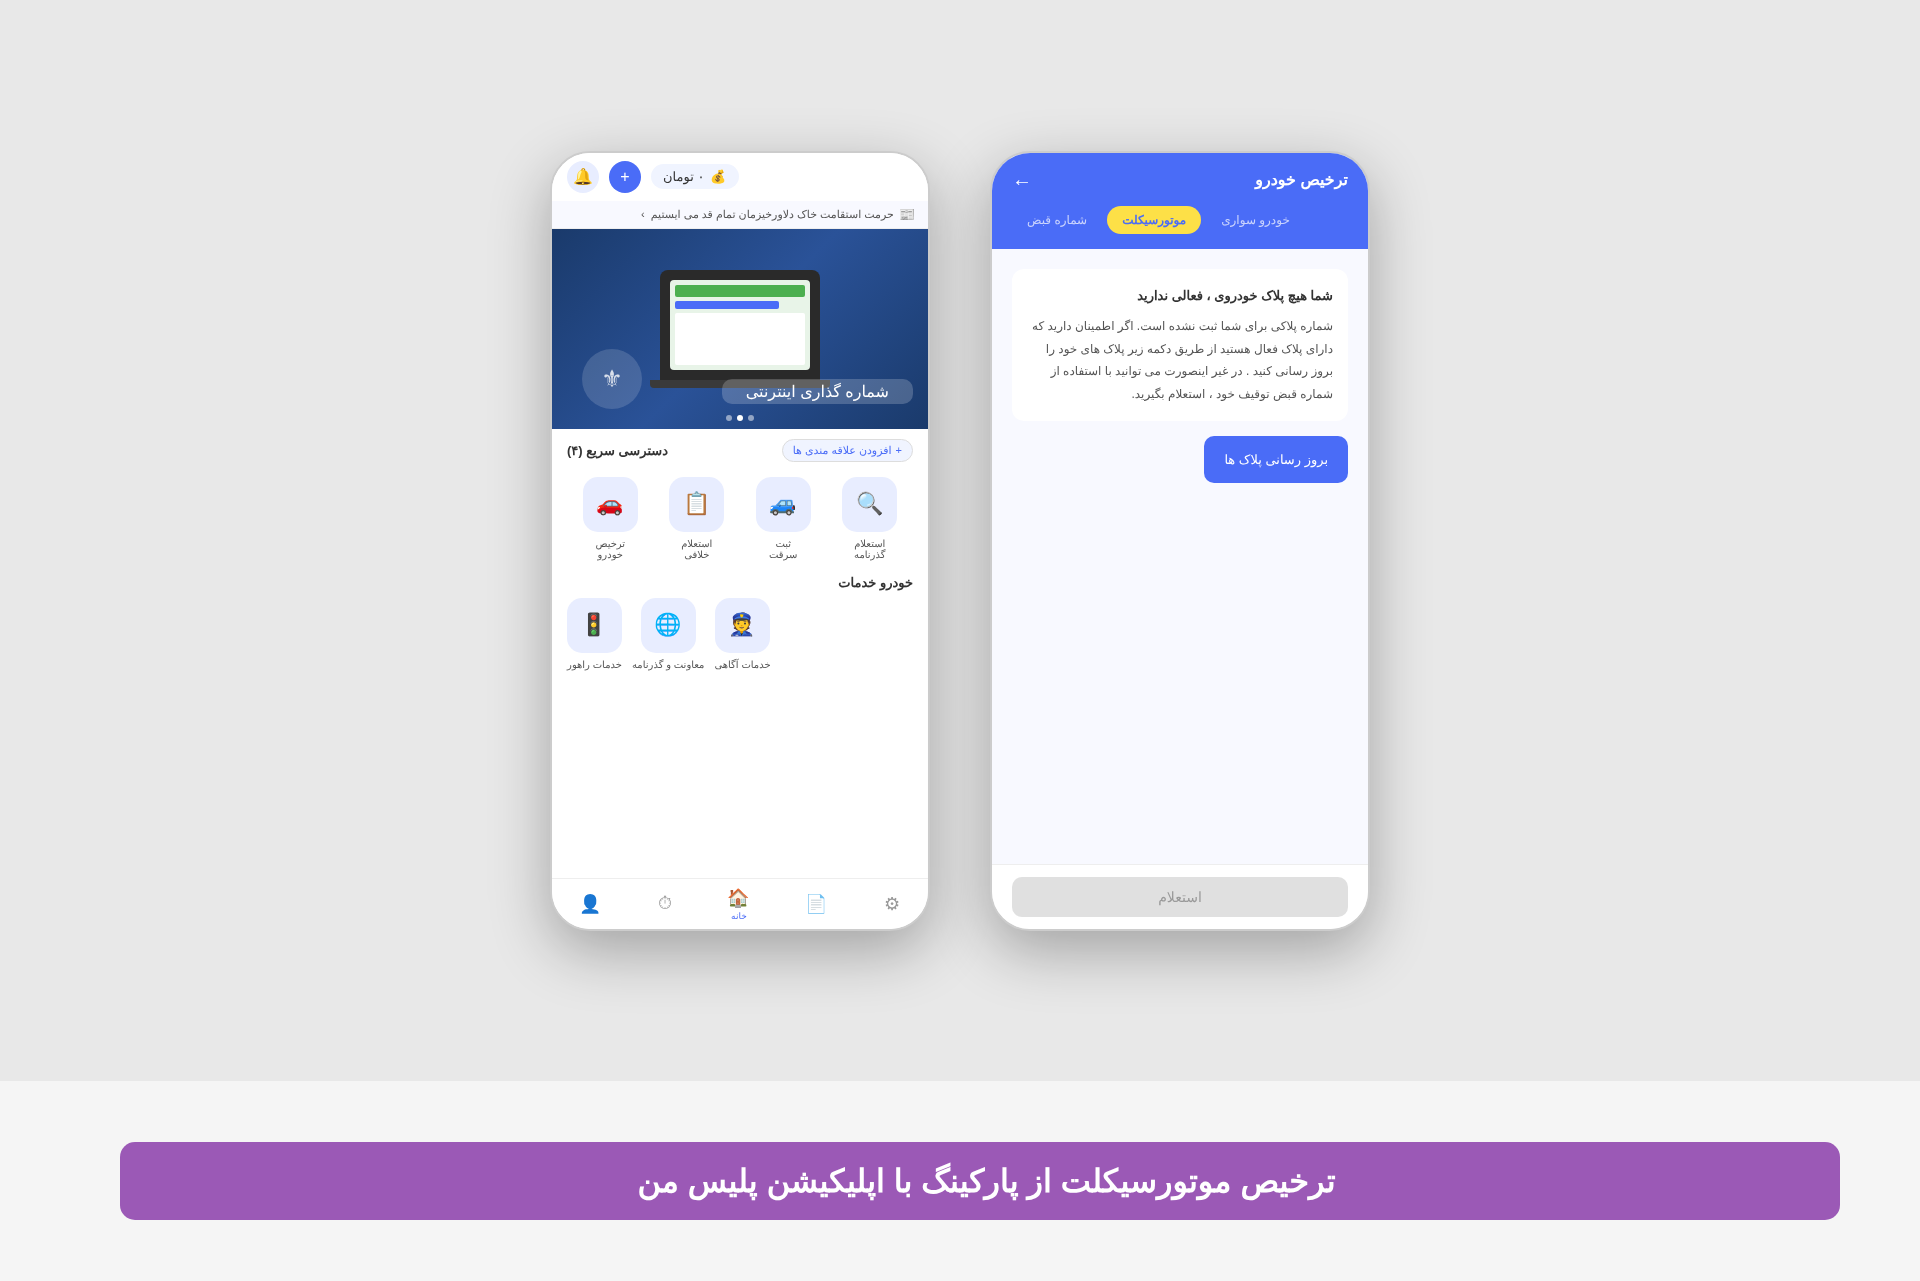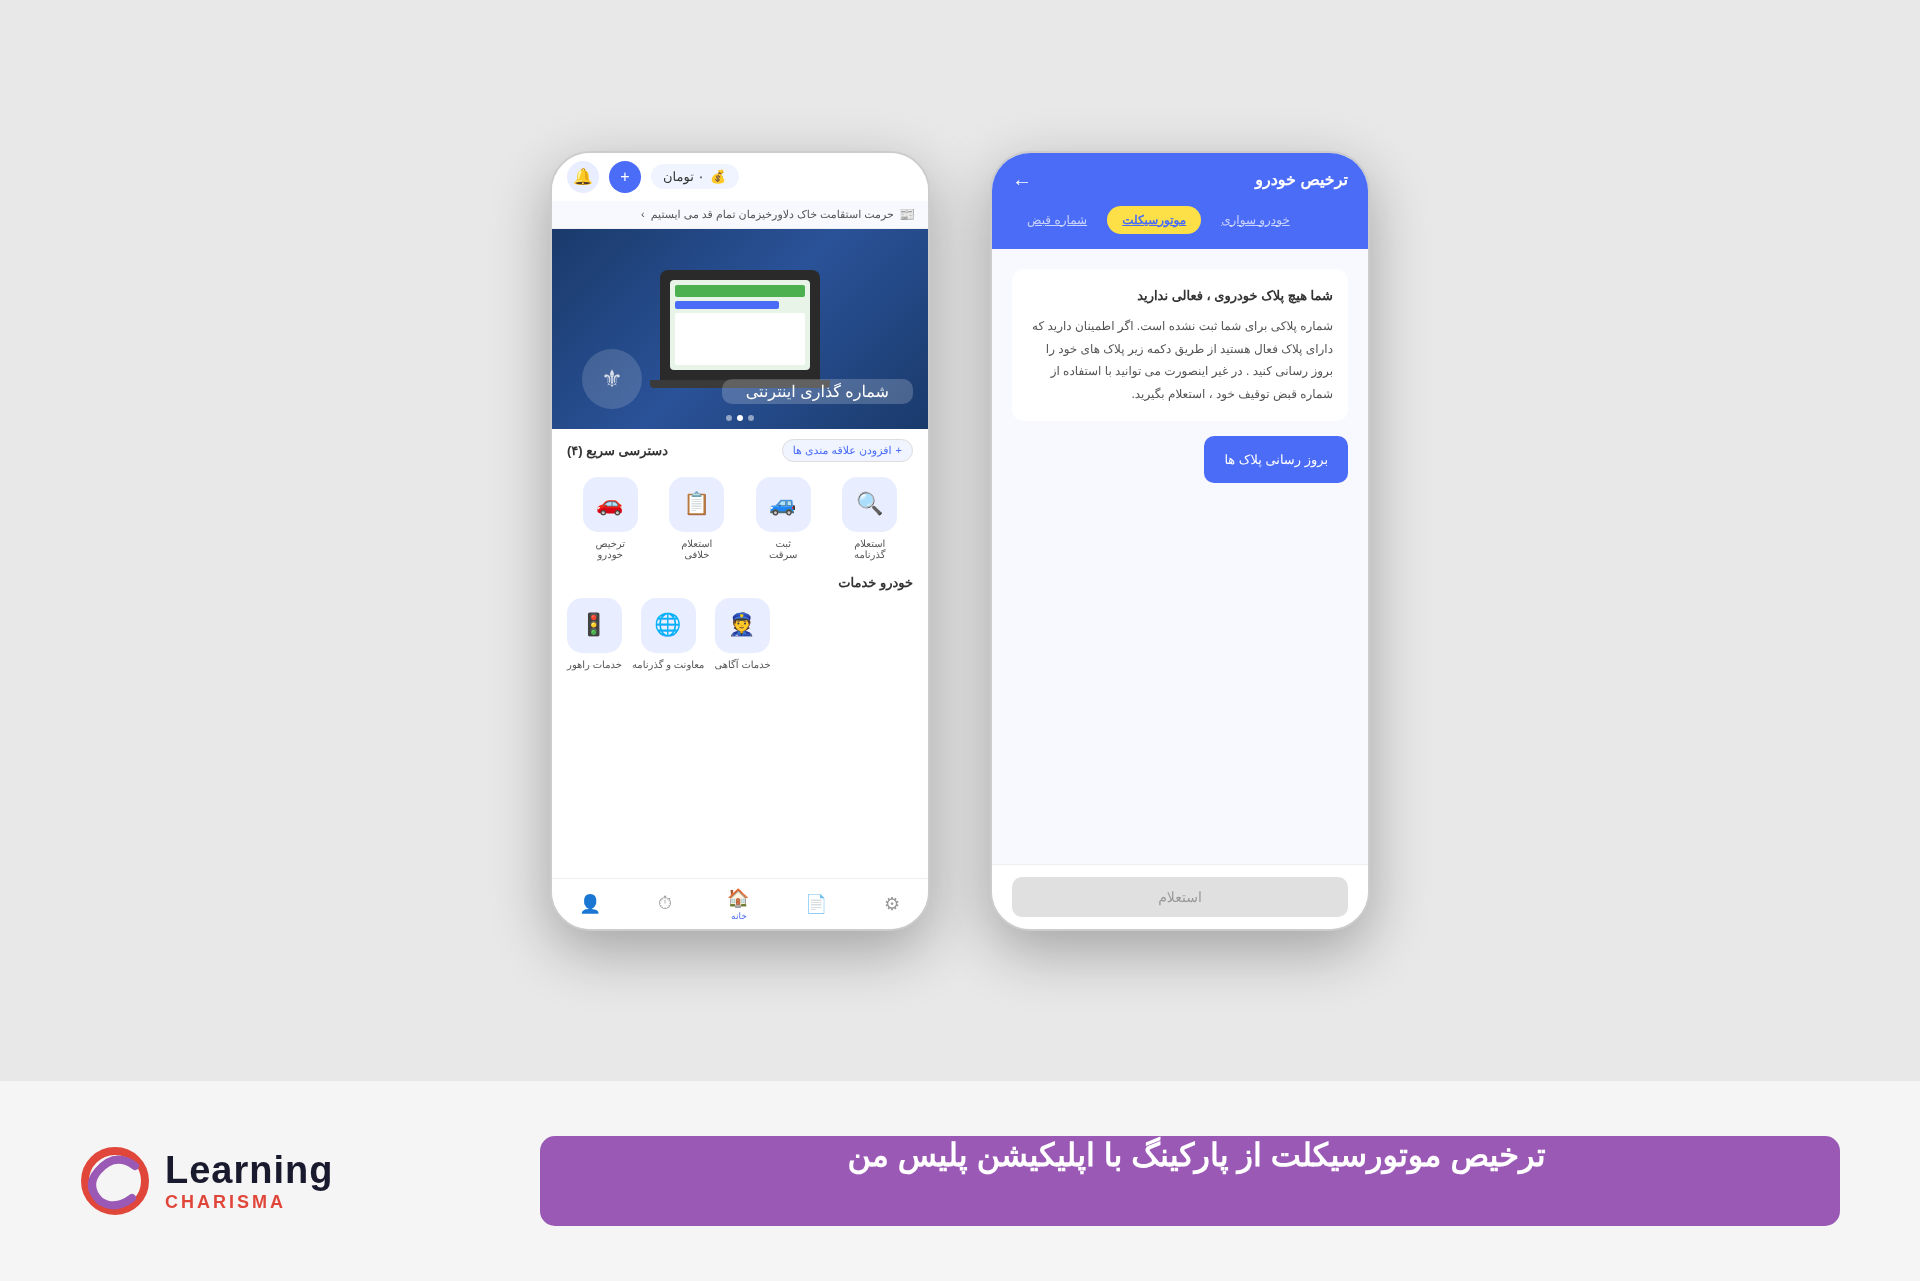--- a/index.html
+++ b/index.html
@@ -385,21 +385,20 @@
       direction: rtl;
     }
 
     .tab-item {
       padding: 7px 15px;
       border-radius: 20px;
       font-size: 12px;
       color: rgba(255,255,255,0.7);
       cursor: pointer;
       background: transparent;
-      text-decoration: underline;
     }
 
     .tab-item.active {
       background: #fde047;
       color: #4a6cf7;
       font-weight: bold;
     }
 
     .right-content {
       flex: 1;
@@ -498,23 +497,24 @@
     .logo-charisma {
       font-size: 18px;
       font-weight: bold;
       color: #e0473a;
       letter-spacing: 3px;
     }
 
     .title-banner {
       flex: 1;
       background: #9b59b6;
-      height: 90px;
+      height: 78px;
       border-radius: 15px;
       display: flex;
+      align-items: center;
       justify-content: center;
       margin-left: 40px;
       padding-left: 13px;
     }
 
     .title-banner-text {
       color: white;
       font-size: 32px;
       font-weight: bold;
       direction: rtl;
@@ -663,28 +663,17 @@
     </div>
 
     <div class="right-bottom">
       <button class="inquiry-btn">استعلام</button>
     </div>
   </div>
 </div>
 
 <div class="bottom-banner">
 
-  <div class="logo-section">
-
-    <svg class="logo-icon" viewBox="0 0 70 70" xmlns="http://www.w3.org/2000/svg">
-      <circle cx="35" cy="35" r="30" fill="none" stroke="#e0473a" stroke-width="8"></circle>
-      <path d="M 55 20 Q 35 5 18 25 Q 5 40 20 55 Q 35 65 52 52" fill="none" stroke="#9b59b6" stroke-width="8" stroke-linecap="round"></path>
-    </svg>
-    <div class="logo-text-section">
-      <span class="logo-learning">Learning</span>
-      <span class="logo-charisma">CHARISMA</span>
-    </div>
-  </div>
 
   <div class="title-banner">
     <span class="title-banner-text">ترخیص موتورسیکلت از پارکینگ با اپلیکیشن پلیس من</span>
   </div>
 </div>
 
 </body></html>

